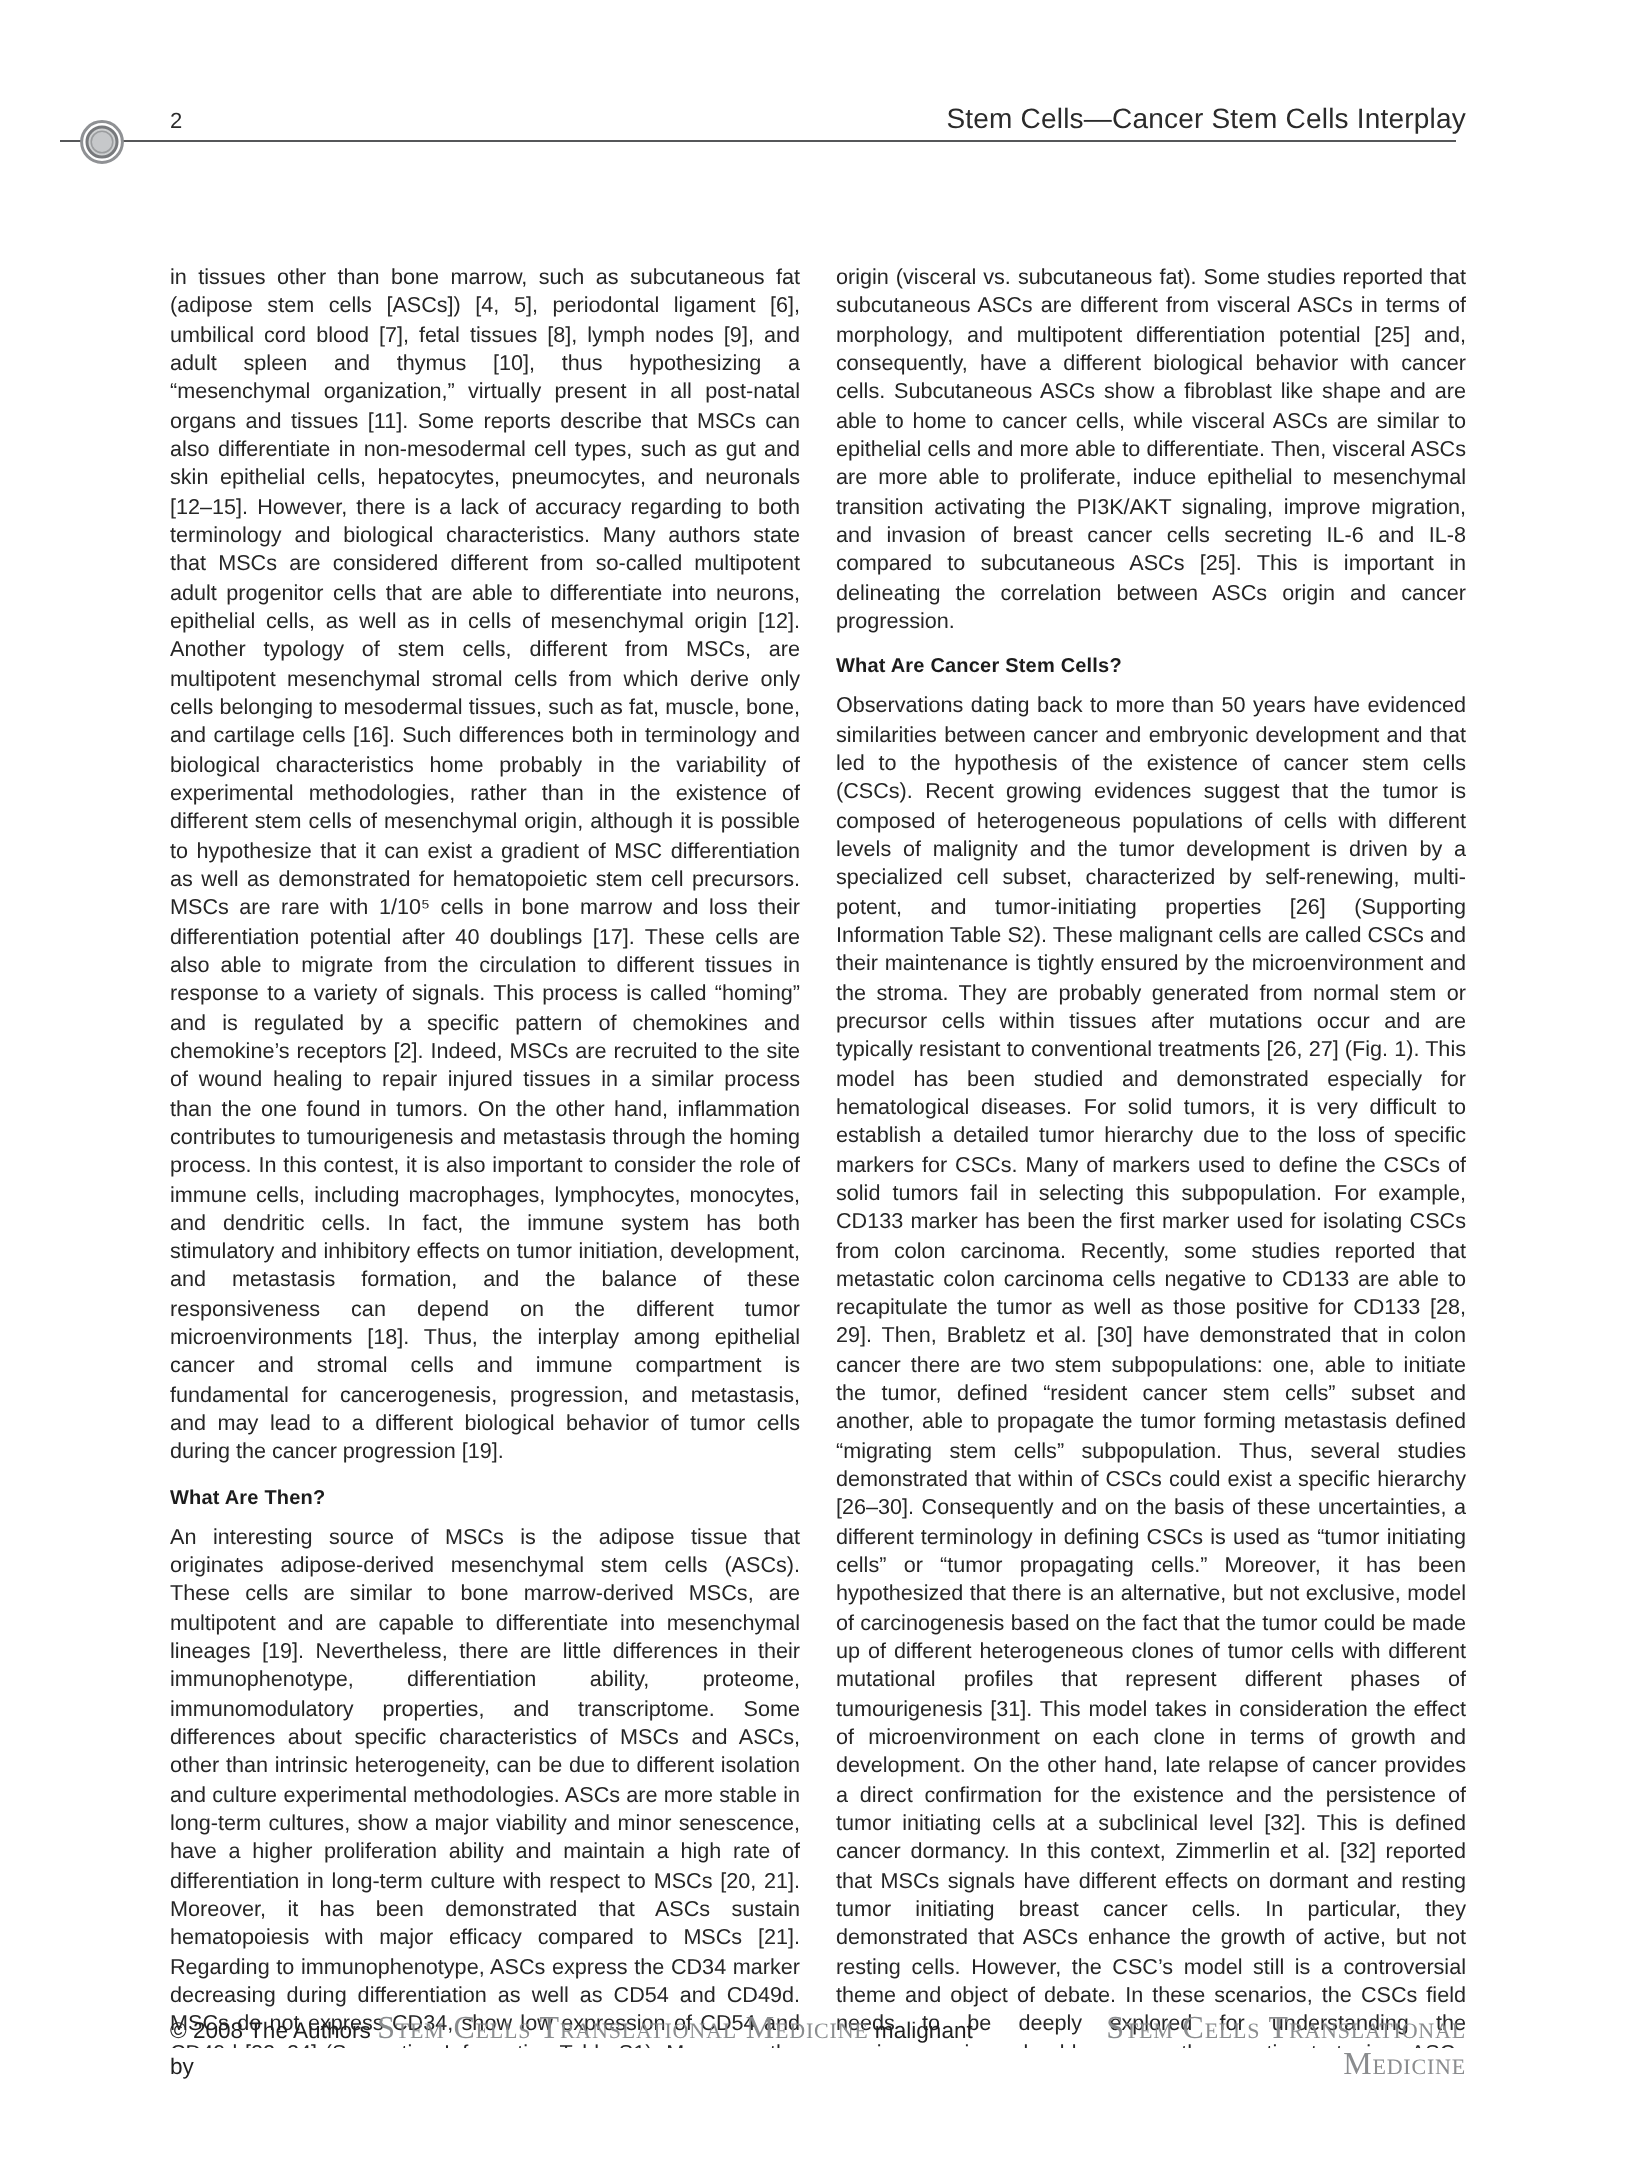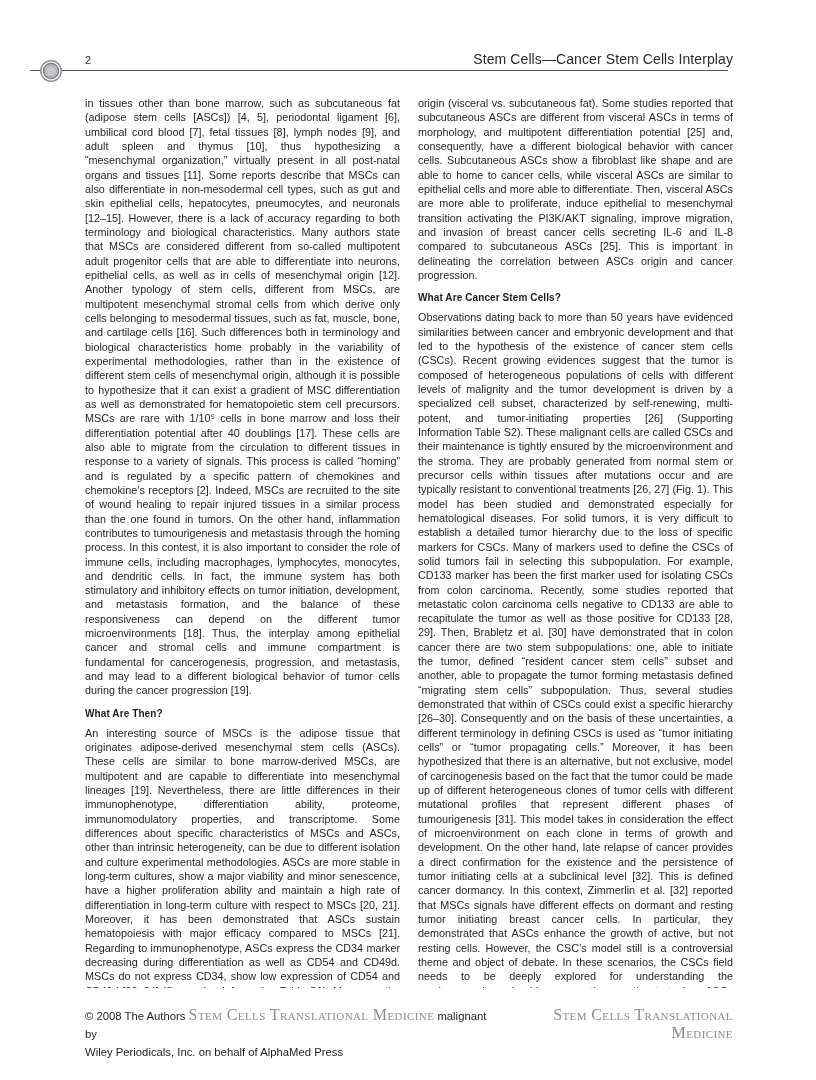--- a/index.html
+++ b/index.html
@@ -29,20 +29,21 @@
   
   .columns{
     position:absolute;left:85px;top:96px;width:648px;height:892px;
     display:flex;gap:18px;
   }
   .col{
     width:315px;height:892px;overflow:hidden;
     font-size:10.8px;line-height:14.33px;
     text-align:justify;
     color:#262626;
+    margin-top:36px;
   }
   .col p{margin:0;}
   .col h2{
     font-size:10px;line-height:15px;font-weight:bold;color:#1c1c1c;
     margin:8px 0 5px 0;text-align:left;letter-spacing:.1px;
   }
   
   .footer{
     position:absolute;left:85px;top:1006px;width:648px;
     display:flex;justify-content:space-between;align-items:flex-start;
@@ -88,18 +89,17 @@
       <p>origin (visceral vs. subcutaneous fat). Some studies reported that subcutaneous ASCs are different from visceral ASCs in terms of morphology, and multipotent differentiation potential [25] and, consequently, have a different biological behavior with cancer cells. Subcutaneous ASCs show a fibroblast like shape and are able to home to cancer cells, while visceral ASCs are similar to epithelial cells and more able to differentiate. Then, visceral ASCs are more able to proliferate, induce epithelial to mesenchymal transition activating the PI3K/AKT signaling, improve migration, and invasion of breast cancer cells secreting IL-6 and IL-8 compared to subcutaneous ASCs [25]. This is important in delineating the correlation between ASCs origin and cancer progression.</p>
       <h2>What Are Cancer Stem Cells?</h2>
       <p>Observations dating back to more than 50 years have evidenced similarities between cancer and embryonic development and that led to the hypothesis of the existence of cancer stem cells (CSCs). Recent growing evidences suggest that the tumor is composed of heterogeneous populations of cells with different levels of malignity and the tumor development is driven by a specialized cell subset, characterized by self-renewing, multi-potent, and tumor-initiating properties [26] (Supporting Information Table S2). These malignant cells are called CSCs and their maintenance is tightly ensured by the microenvironment and the stroma. They are probably generated from normal stem or precursor cells within tissues after mutations occur and are typically resistant to conventional treatments [26, 27] (Fig. 1). This model has been studied and demonstrated especially for hematological diseases. For solid tumors, it is very difficult to establish a detailed tumor hierarchy due to the loss of specific markers for CSCs. Many of markers used to define the CSCs of solid tumors fail in selecting this subpopulation. For example, CD133 marker has been the first marker used for isolating CSCs from colon carcinoma. Recently, some studies reported that metastatic colon carcinoma cells negative to CD133 are able to recapitulate the tumor as well as those positive for CD133 [28, 29]. Then, Brabletz et al. [30] have demonstrated that in colon cancer there are two stem subpopulations: one, able to initiate the tumor, defined “resident cancer stem cells” subset and another, able to propagate the tumor forming metastasis defined “migrating stem cells” subpopulation. Thus, several studies demonstrated that within of CSCs could exist a specific hierarchy [26–30]. Consequently and on the basis of these uncertainties, a different terminology in defining CSCs is used as “tumor initiating cells” or “tumor propagating cells.” Moreover, it has been hypothesized that there is an alternative, but not exclusive, model of carcinogenesis based on the fact that the tumor could be made up of different heterogeneous clones of tumor cells with different mutational profiles that represent different phases of tumourigenesis [31]. This model takes in consideration the effect of microenvironment on each clone in terms of growth and development. On the other hand, late relapse of cancer provides a direct confirmation for the existence and the persistence of tumor initiating cells at a subclinical level [32]. This is defined cancer dormancy. In this context, Zimmerlin et al. [32] reported that MSCs signals have different effects on dormant and resting tumor initiating breast cancer cells. In particular, they demonstrated that ASCs enhance the growth of active, but not resting cells. However, the CSC’s model still is a controversial theme and object of debate. In these scenarios, the CSCs field needs to be deeply explored for understanding the carcinogenesis and address new therapeutic strategies. ASCs have been used as tissue repair promoters and in</p>
     </div>
 
   </div>
 
   <div class="footer">
     <div class="footer-left">
       <div><span>© 2008 The Authors </span><span class="journal-name">Stem Cells Translational Medicine</span><span> malignant by</span></div>
-      <div>Wiley Periodicals, Inc. on behalf of AlphaMed Press</div>
     </div>
     <div class="footer-right journal-name">Stem Cells Translational Medicine</div>
   </div>
 
 </div>
 
 </body></html>

